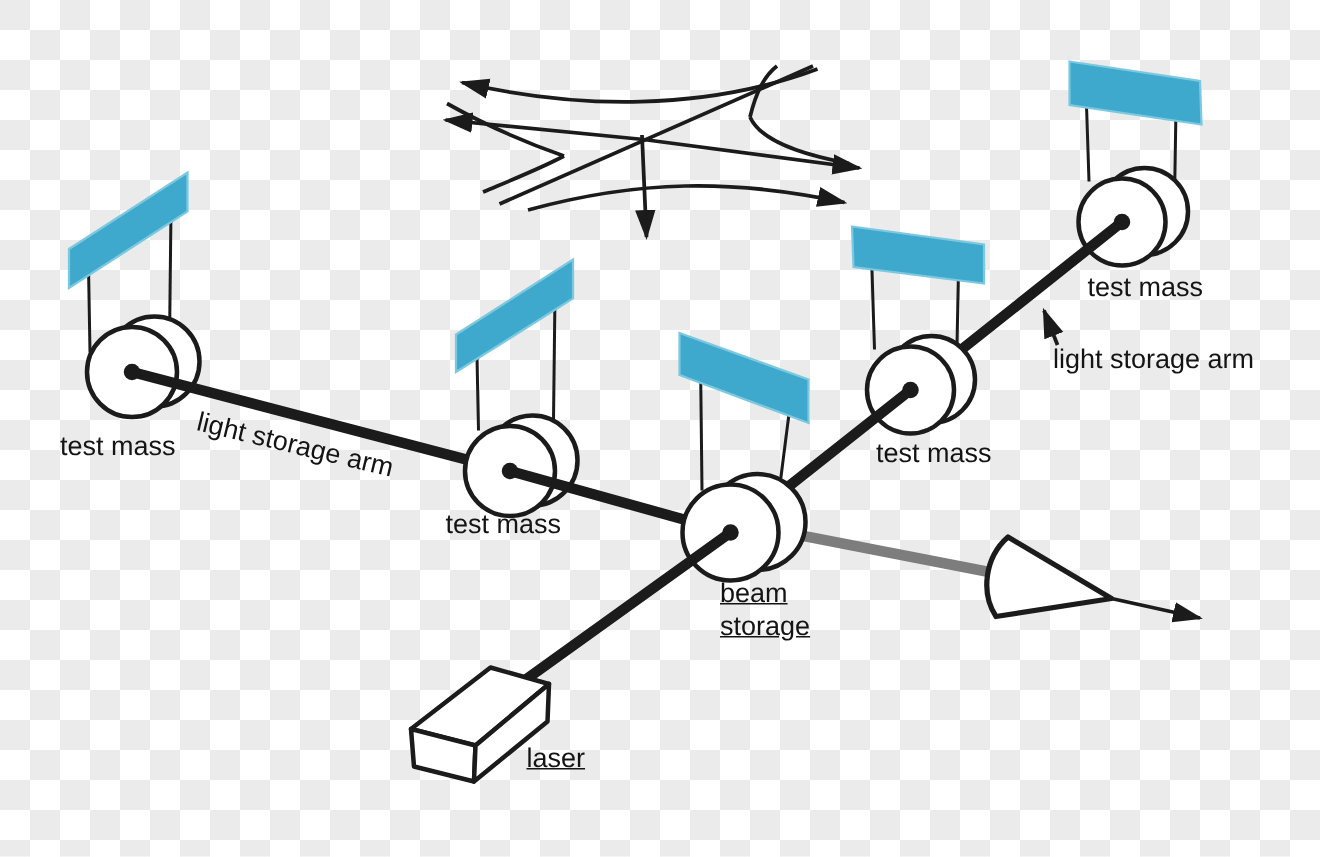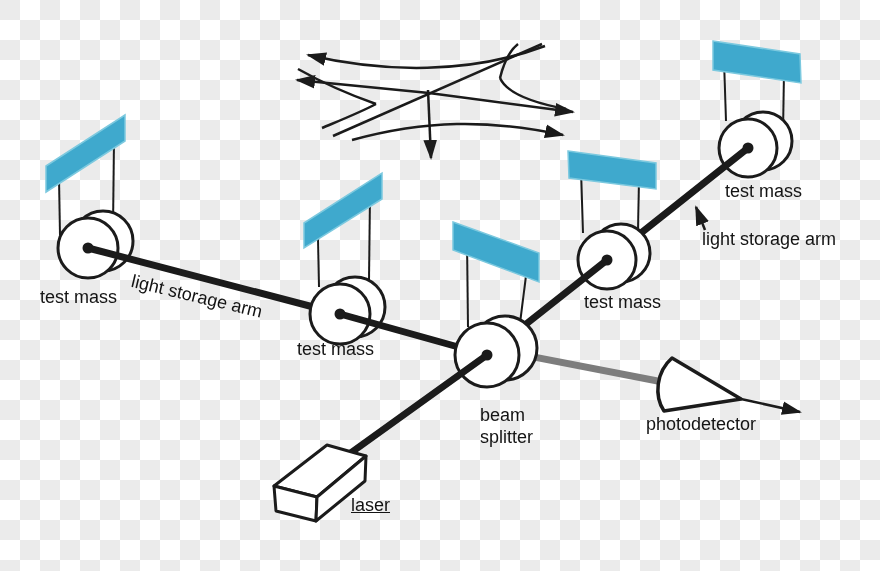--- a/index.html
+++ b/index.html
@@ -140,28 +140,27 @@
 
     <line x1="705" y1="230" x2="696" y2="207" stroke="#1b1b1b" stroke-width="2.5" marker-end="url(#ah)"></line>
   </svg>
 
   <div class="lbl" style="left:40px;top:287px;">test mass</div>
 
   <div class="lbl lbl-rot" style="left:134px;top:271px;">light storage arm</div>
 
   <div class="lbl" style="left:297px;top:339px;">test mass</div>
 
-  <div class="lbl bs-lbl" style="left:480px;top:404px;">
+  <div class="lbl bs-lbl" style="left:480px;top:384px;text-decoration:underline;">
     <div>beam</div>
-    <div>splitter</div>
+    <div>storage</div>
   </div>
 
   <div class="lbl" style="left:584px;top:292px;">test mass</div>
 
   <div class="lbl" style="left:725px;top:181px;">test mass</div>
 
   <div class="lbl" style="left:702px;top:229px;">light storage arm</div>
 
   <div class="lbl" style="left:351px;top:495px;text-decoration:underline;">laser</div>
 
-  <div class="lbl" style="left:646px;top:414px;">photodetector</div>
 
 </div>
 
 </body></html>

